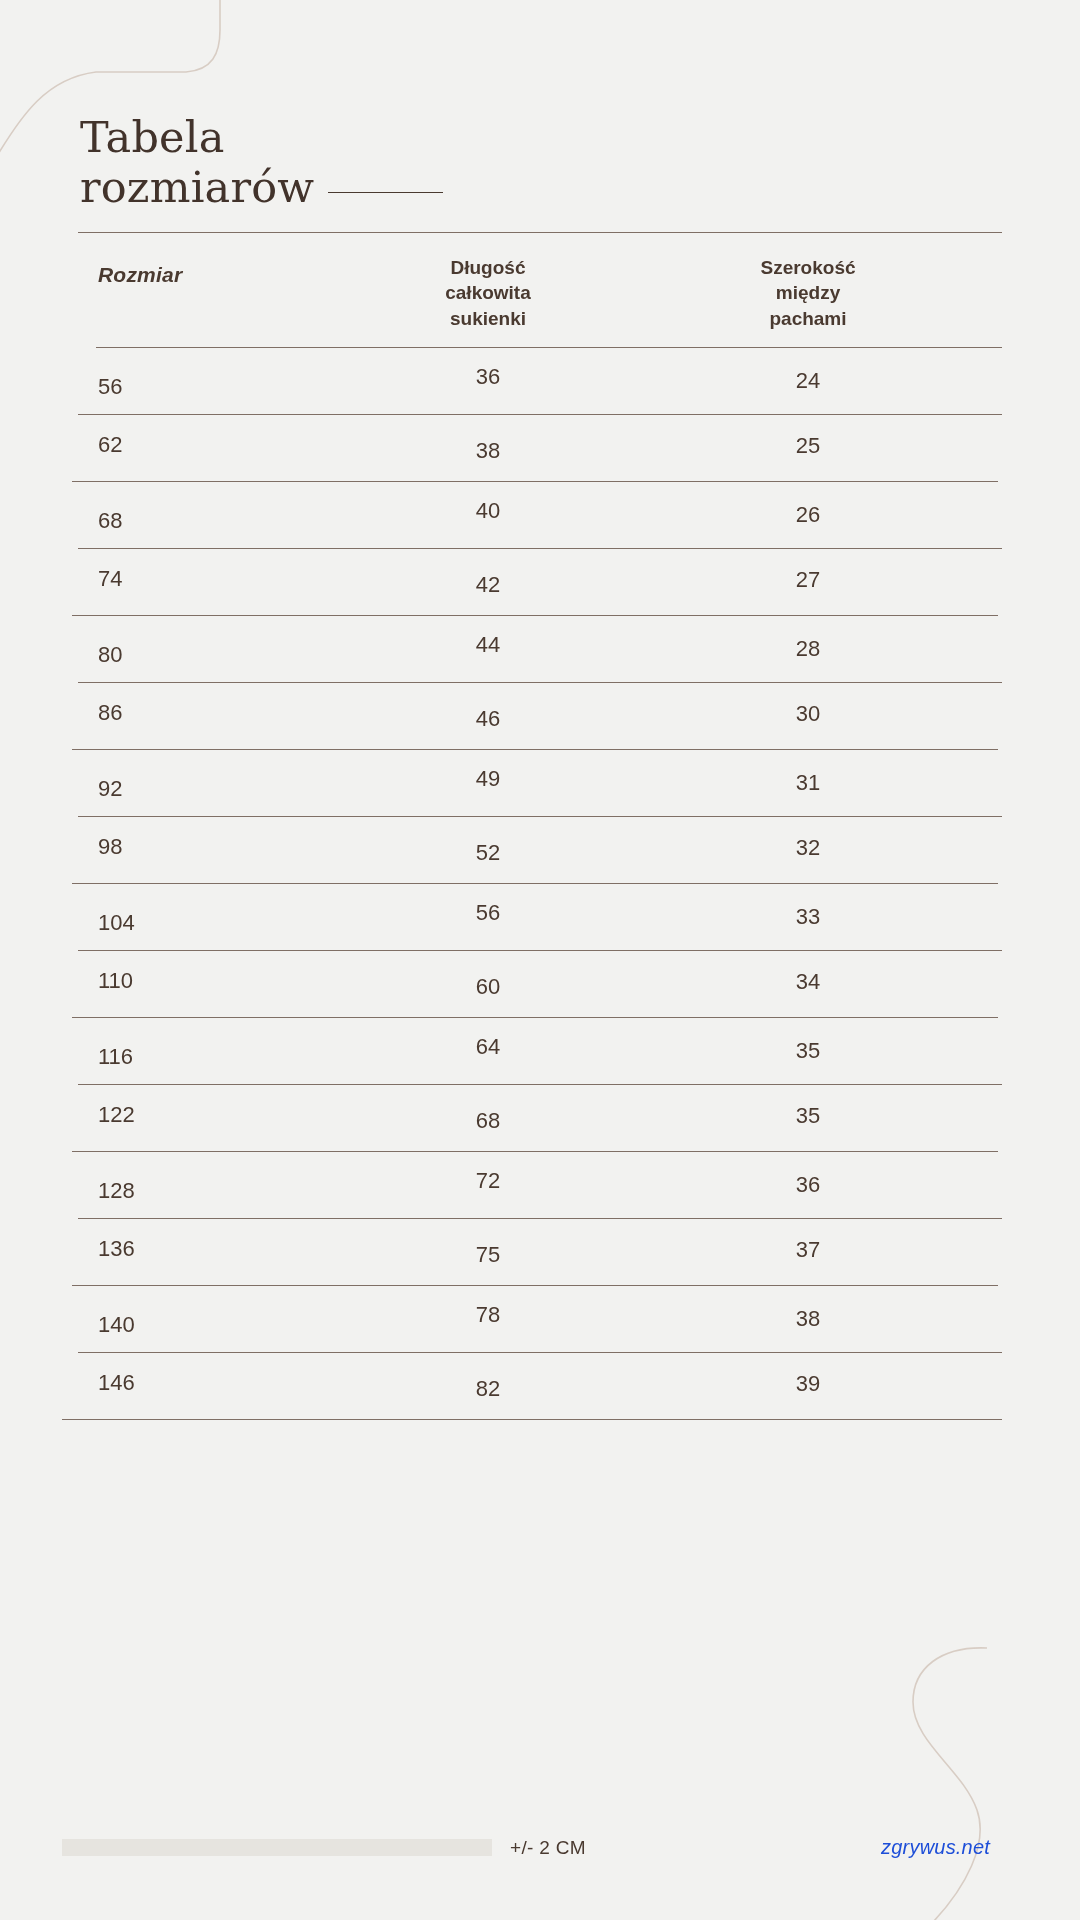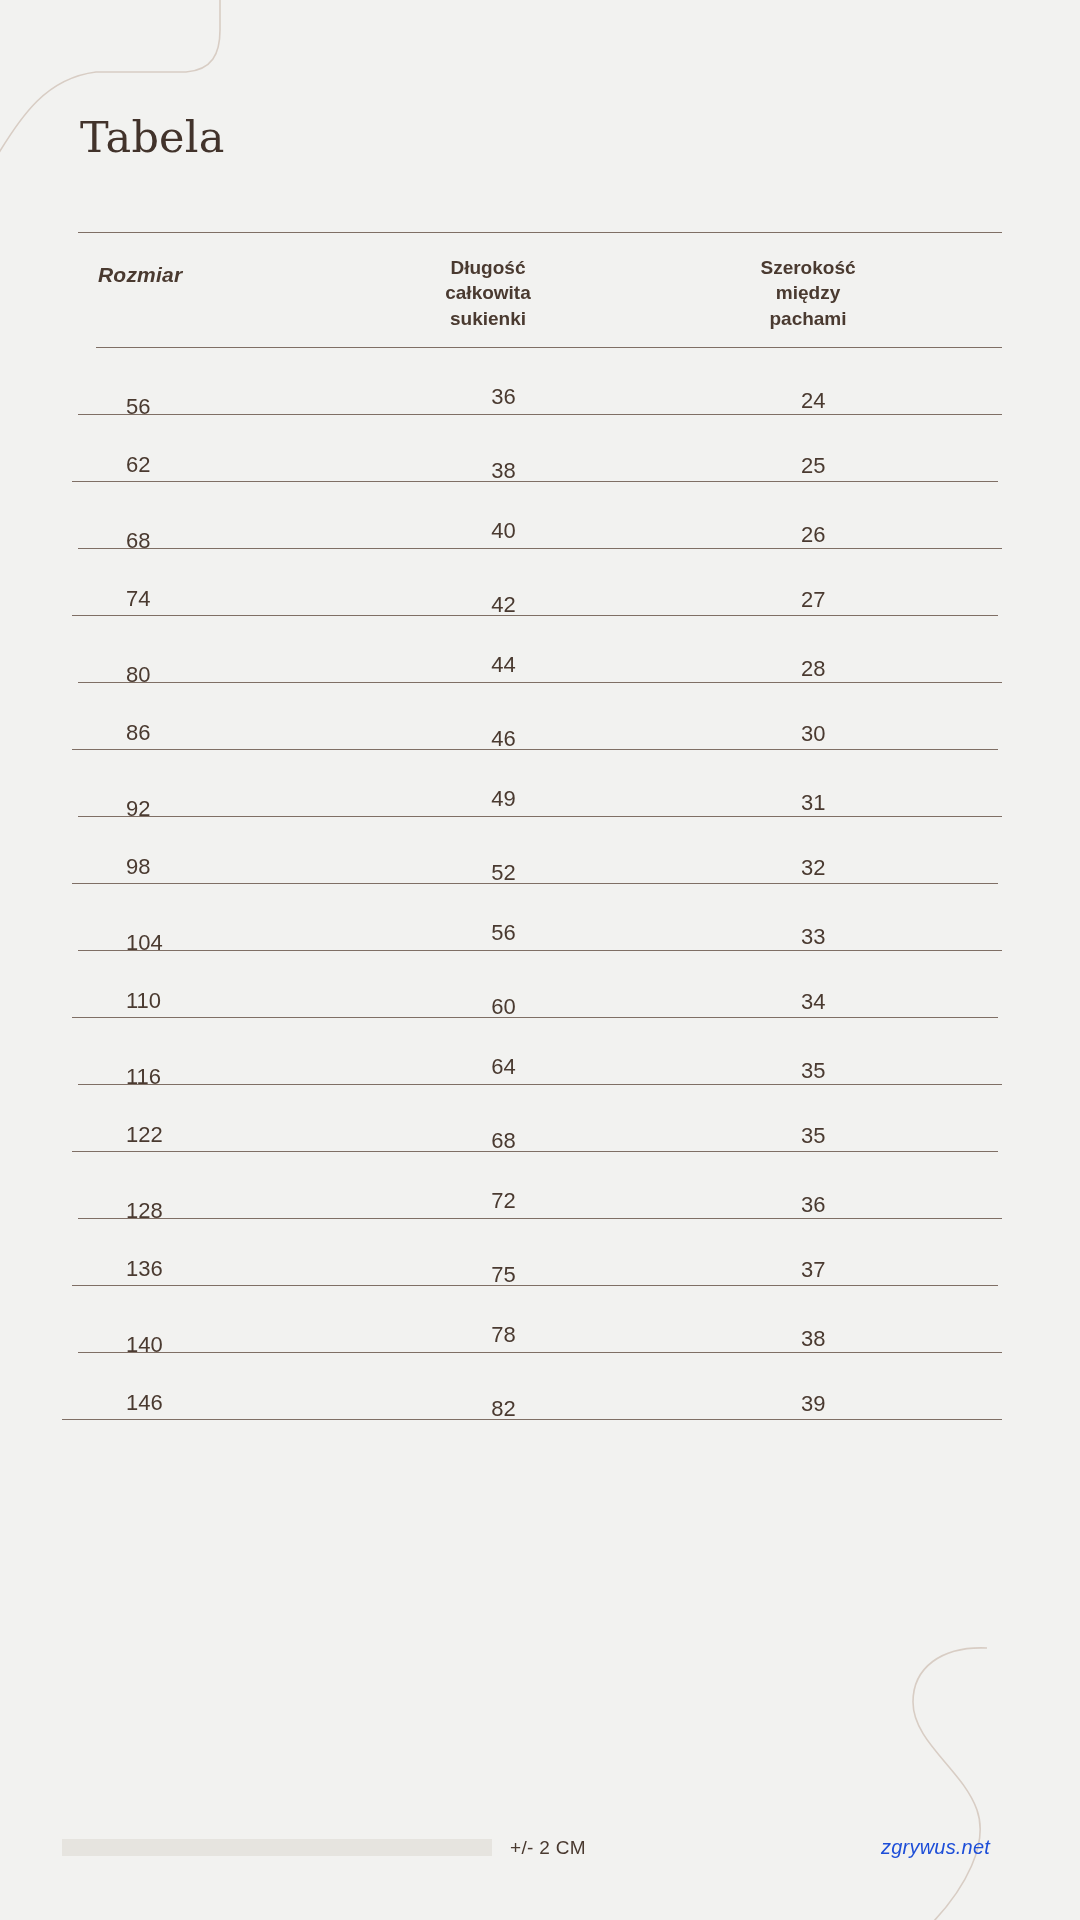--- a/index.html
+++ b/index.html
@@ -104,23 +104,22 @@
   .head .h2, .head .h3 {
     font-size: 19px;
     font-weight: 700;
     color: #4a3a30;
     line-height: 1.33;
     white-space: pre-line;
   }
 
   .row {
     display: flex;
-    align-items: flex-end;
+    align-items: center;
     height: 66px;
-    padding-left: 28px;
   }
   .cell {
     font-size: 22px;
     color: #4a3a30;
     font-weight: 400;
   }
   
   .row.low  .c1 { transform: translateY(6px); }
   .row.low  .c2 { transform: translateY(-4px); }
   .row.low  .c3 { transform: translateY(0px); }
@@ -172,20 +171,24 @@
   <svg class="deco deco-tl" width="240" height="170" viewBox="0 0 240 170">
     <path d="M -10 168 C 22 112, 48 78, 96 72 L 186 72 C 212 70, 220 54, 220 30 L 220 -20" fill="none" stroke="#d8cdc4" stroke-width="1.6"></path>
   </svg>
 
   <svg class="deco deco-br" width="150" height="290" viewBox="0 0 150 290">
     <path d="M 150 18 C 104 16, 76 38, 76 72 C 76 112, 126 140, 140 180 C 152 214, 128 258, 96 292" fill="none" stroke="#d8cdc4" stroke-width="1.6"></path>
   </svg>
 
   <div class="title-block">
     <div class="title">Tabela</div>
+    <div class="title-row">
+      <div class="title">rozmiarów</div>
+      <div class="title-rule"></div>
+    </div>
   </div>
 
   <div class="table">
 
     <div class="rule rule-top"></div>
 
     <div class="head">
       <div class="col col-1 h1">Rozmiar</div>
       <div class="col col-2 h2">Długość
 całkowita

